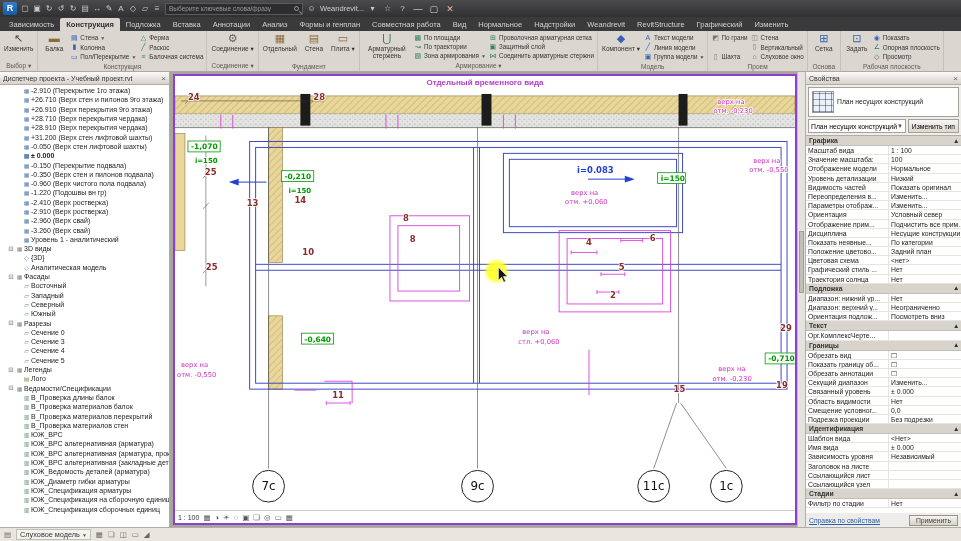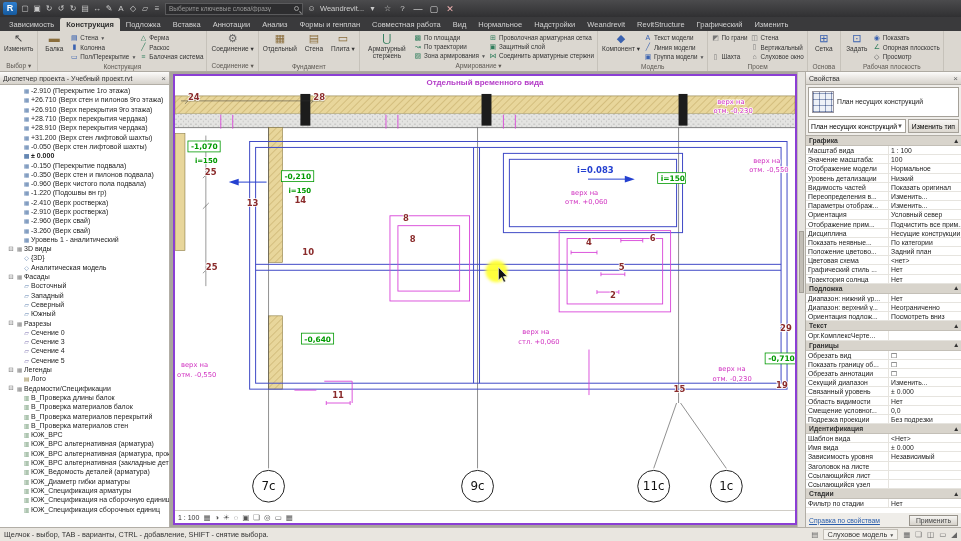--- a/index.html
+++ b/index.html
@@ -945,21 +945,20 @@
         </div>
       </div>
     <div class="props-bottom">
       <span class="help-link">Справка по свойствам</span>
       <span class="apply-btn">Применить</span>
     </div>
   </div>
 </div>
 
 <div class="statusbar">
-  <span class="hint">Щелчок - выбор, TAB - варианты, CTRL - добавление, SHIFT - снятие выбора.</span>
   <span class="sbic">▤</span>
   <div class="sb-model">
     <span>Слуховое модель</span>
     <span style="font-size:5px;color:#555">▼</span>
   </div>
   <span class="sbic">▦</span>
   <span class="sbic">❏</span>
   <span class="sbic">◫</span>
   <span class="sbic">▭</span>
   <span class="sbic">◢</span>

